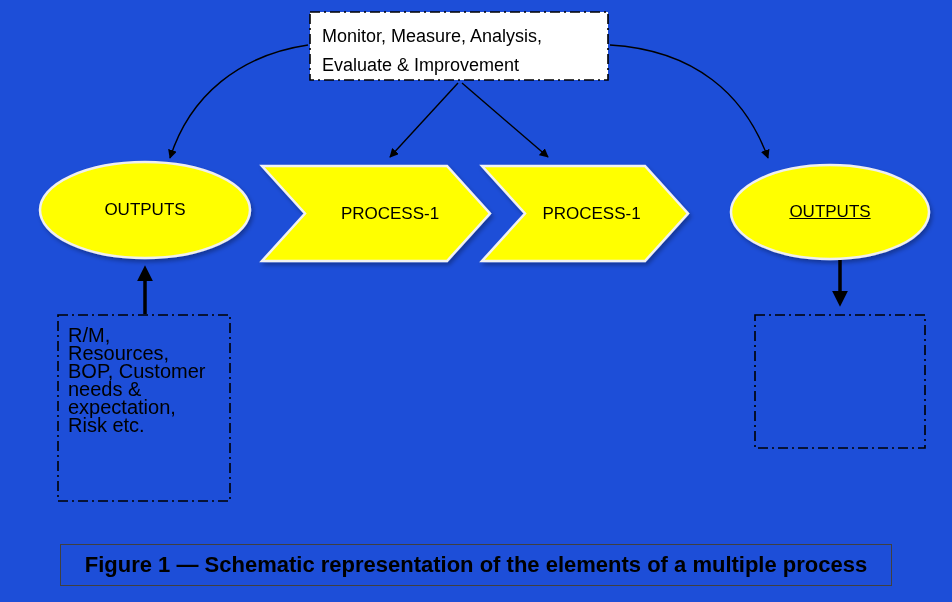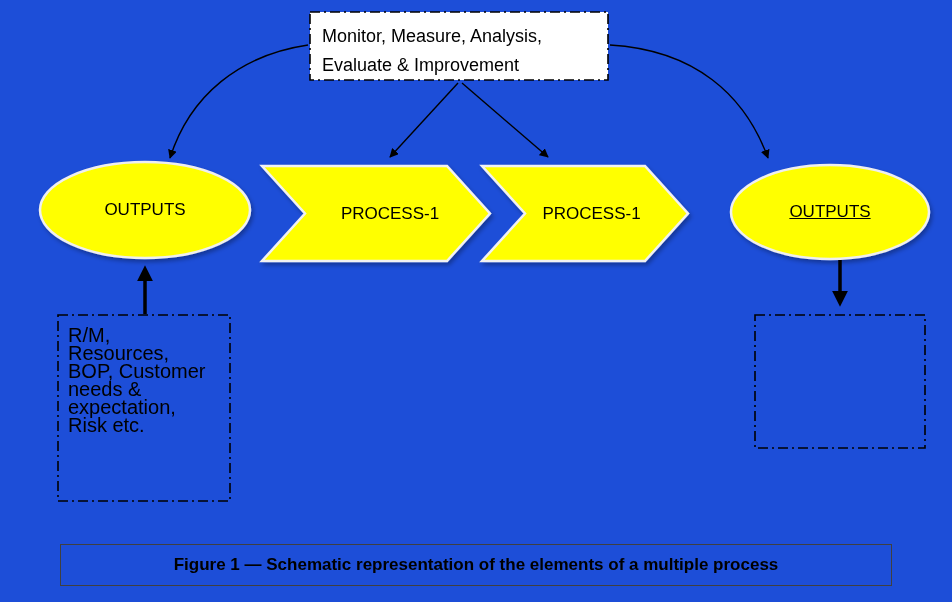--- a/index.html
+++ b/index.html
@@ -62,21 +62,21 @@
     left: 60px;
     top: 544px;
     width: 832px;
     height: 42px;
     display: flex;
     align-items: center;
     justify-content: center;
     border: 1.5px solid #404040;
     box-sizing: border-box;
     font-weight: 700;
-    font-size: 17px;
+    font-size: 22px;
     text-align: center;
   }
 </style>
 </head>
 <body>
 
 <div id="canvas">
 
   <svg id="shapes" width="952" height="602" viewBox="0 0 952 602">
     <defs>

